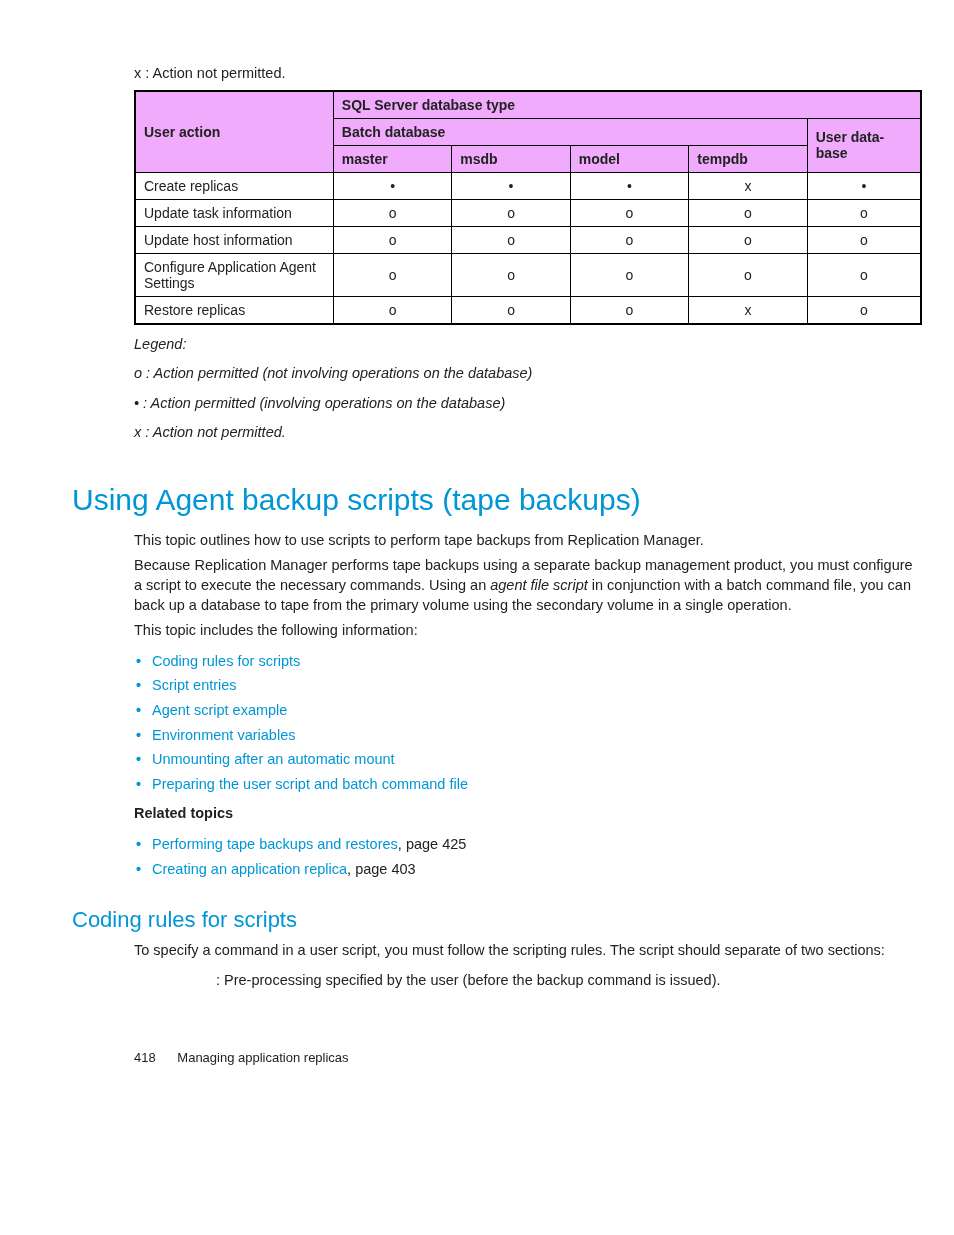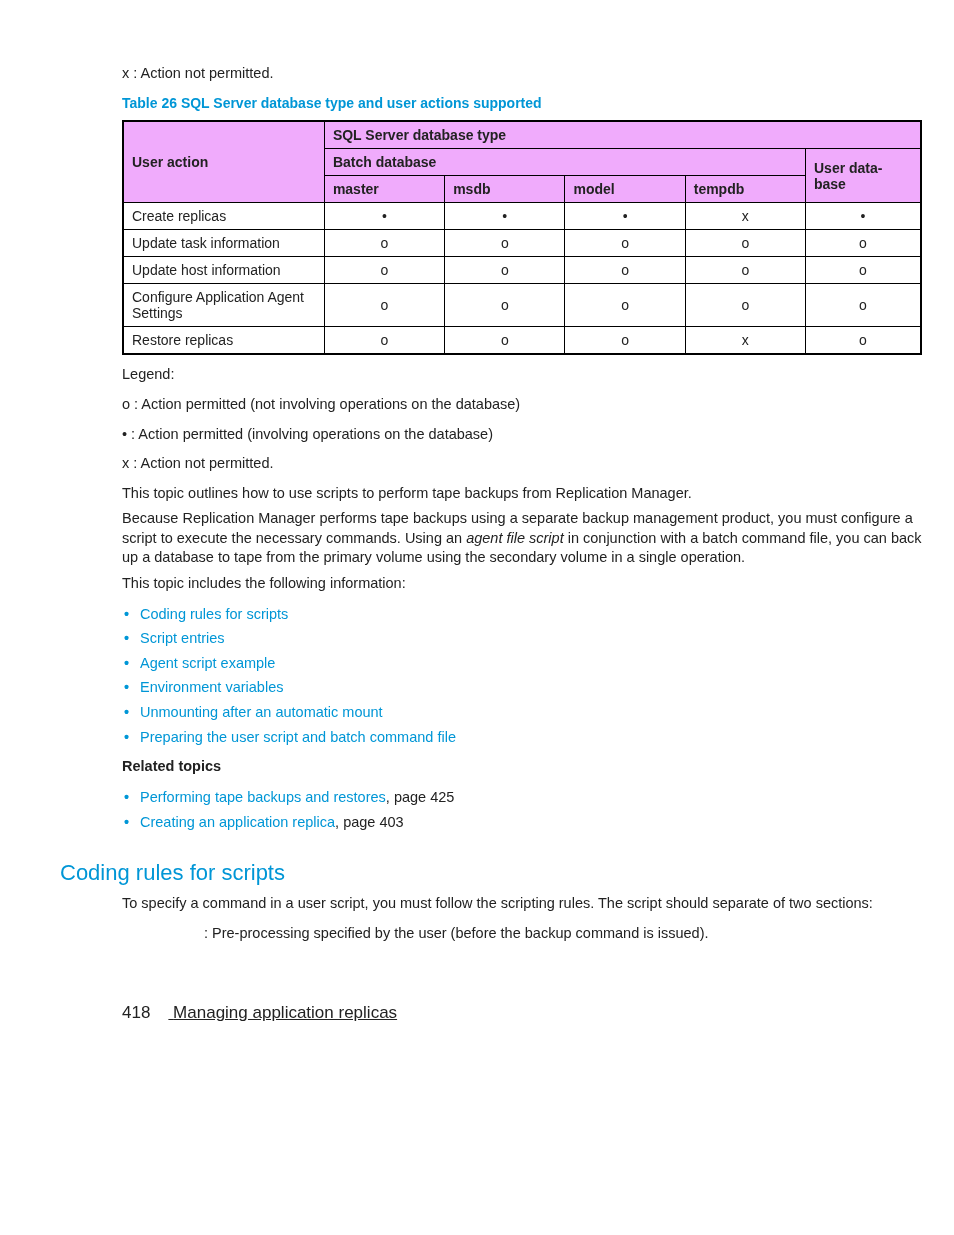--- a/index.html
+++ b/index.html
@@ -7,20 +7,21 @@
     font-size: 14.5px;
     color: #222;
     background: #fff;
     margin: 0;
     padding: 0;
     width: 954px;
   }
   .page {
     padding: 58px 32px 40px 60px;
     box-sizing: border-box;
+    margin-left: 12px;
   }
   .indent {
     margin-left: 62px;
   }
   p { margin: 6px 0; line-height: 1.35; }
   .table-caption {
     color: #0096d6;
     font-weight: bold;
     font-size: 14px;
     margin-top: 10px;
@@ -36,21 +37,21 @@
     border: 1px solid #000;
     padding: 5px 8px;
     text-align: left;
     vertical-align: middle;
   }
   table.data th {
     font-weight: bold;
     background: #f0abfc;
   }
   table.data td.center { text-align: center; }
-  .legend p { margin: 10px 0; }
+  .legend p { margin: 10px 0; font-style: italic; }
 
   h1.section {
     font-family: Arial, Helvetica, sans-serif;
     font-weight: 300;
     color: #0096d6;
     font-size: 30px;
     margin: 40px 0 14px 0;
   }
   h2.subsection {
     font-weight: 300;
@@ -77,38 +78,36 @@
   }
   a.link {
     color: #0096d6;
     text-decoration: none;
   }
   .bold { font-weight: bold; }
   .italic { font-style: italic; }
   .footer {
     margin-top: 60px;
     margin-left: 62px;
-    font-size: 17px;
-    text-decoration: underline;
+    font-size: 13px;
   }
   .pagenum { display:inline-block; margin-right: 18px;}
   .def-item {
     margin-left: 82px;
     margin-top: 10px;
   }
 </style>
 </head>
 <body>
 
 <div class="page">
 
   <div class="indent">
     <p>x : Action not permitted.</p>
 
-    <p class="table-caption">Table 26 SQL Server database type and user actions supported</p>
 
     <table class="data">
       <thead>
         <tr>
           <th rowspan="3" style="width:170px;">User action</th>
           <th colspan="5">SQL Server database type</th>
         </tr>
         <tr>
           <th colspan="4">Batch database</th>
           <th rowspan="2" style="width:90px;">User data-base</th>
@@ -165,20 +164,21 @@
     </table>
 
     <div class="legend">
       <p>Legend:</p>
       <p>o : Action permitted (not involving operations on the database)</p>
       <p>• : Action permitted (involving operations on the database)</p>
       <p>x : Action not permitted.</p>
     </div>
   </div>
 
+  <h1 class="section">Using Agent backup scripts (tape backups)</h1>
 
   <div class="indent">
     <p>This topic outlines how to use scripts to perform tape backups from Replication Manager.</p>
     <p>
       <span>Because Replication Manager performs tape backups using a separate backup management product, you must configure a script to execute the necessary commands. Using an </span><span class="italic">agent file script</span><span> in conjunction with a batch command file, you can back up a database to tape from the primary volume using the secondary volume in a single operation.</span>
     </p>
     <p>This topic includes the following information:</p>
 
     <ul class="bullets" id="toc-list">
         <li><a class="link" href="#">Coding rules for scripts</a></li>

